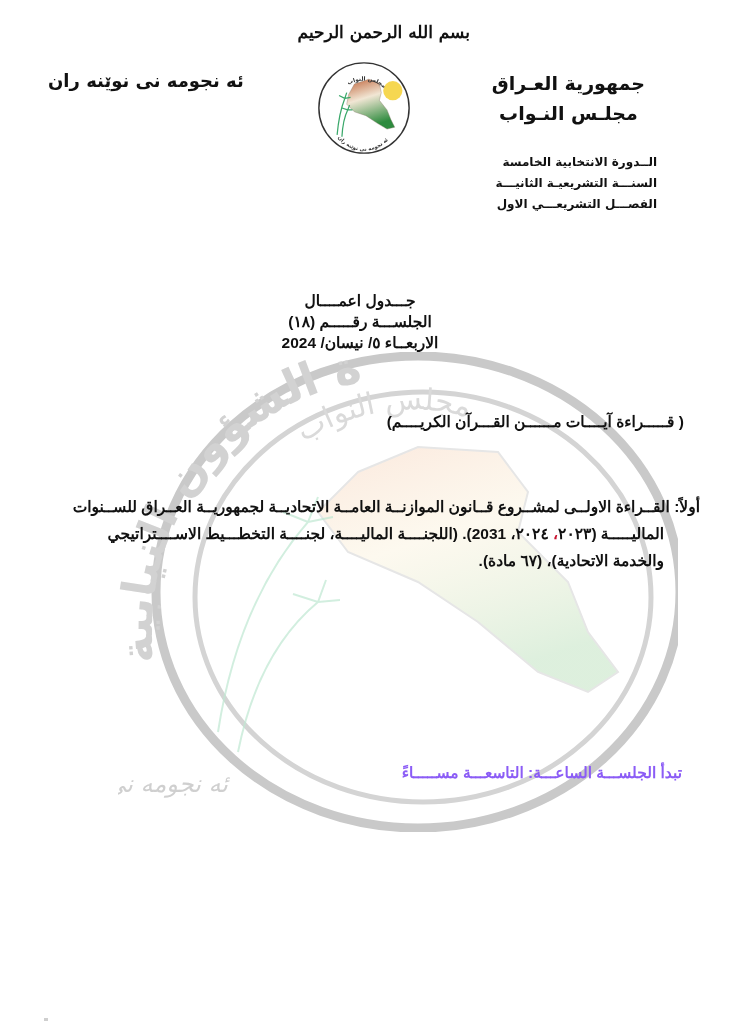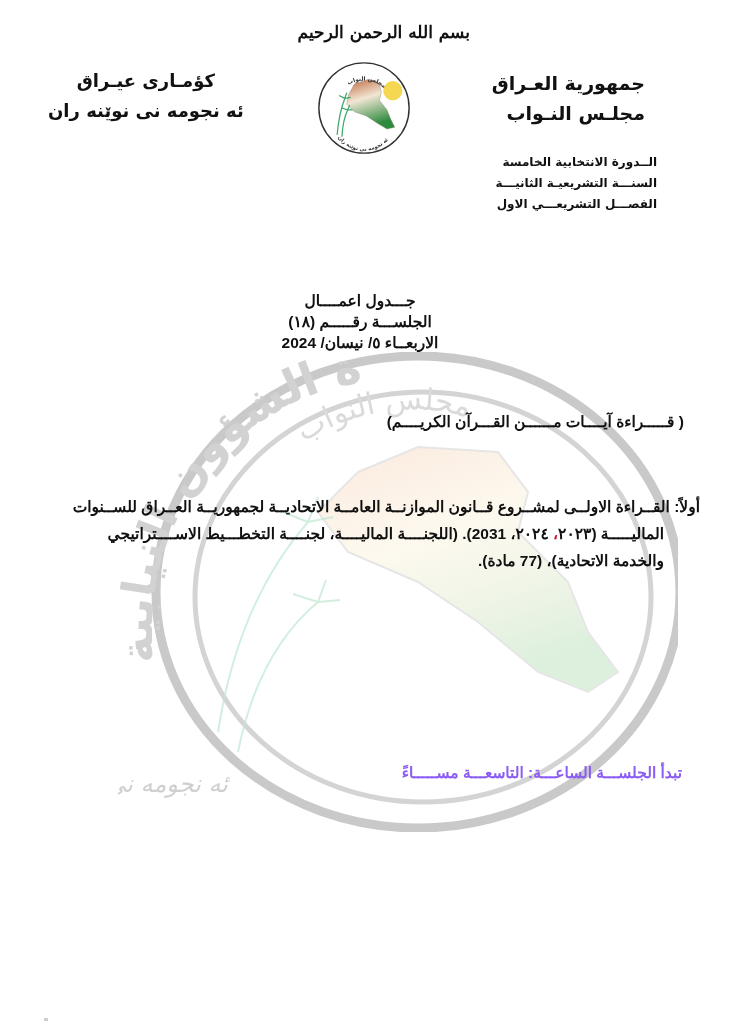--- a/index.html
+++ b/index.html
@@ -35,21 +35,21 @@
       width: 200px;
       font-family: "DejaVu Serif", "Liberation Serif", serif;
       font-size: 17px;
       font-weight: bold;
       letter-spacing: 0px;
     }
 
     .header-right {
       right: 95px;
       top: 68px;
-      text-align: right;
+      text-align: center;
       font-size: 19px;
       font-weight: bold;
       line-height: 30px;
     }
     .header-left {
       left: 48px;
       top: 66px;
       text-align: center;
       font-size: 18px;
       font-weight: bold;
@@ -163,21 +163,20 @@
 </svg>
 
 <div class="abs basmala rtl">بسم الله الرحمن الرحيم</div>
 
 <div class="abs header-right rtl">
   <div>جمهورية العـراق</div>
   <div>مجلـس النـواب</div>
 </div>
 
 <div class="abs header-left rtl">
-  <div>كؤمـاری عیـراق</div>
   <div>ئه نجومه نى نوێنه ران</div>
 </div>
 
 <svg class="abs logo" viewBox="0 0 100 100" xmlns="http://www.w3.org/2000/svg">
   <defs>
     <linearGradient id="logoMap" x1="0" y1="0" x2="0.3" y2="1">
       <stop offset="0%" stop-color="#c0643a"></stop>
       <stop offset="45%" stop-color="#f1e6d4"></stop>
       <stop offset="100%" stop-color="#2e8b3e"></stop>
     </linearGradient>
@@ -211,18 +210,18 @@
   <div>جـــدول اعمــــال</div>
   <div>الجلســـة رقـــــم (١٨)</div>
   <div>الاربعــاء ٥/ نيسان/ 2024</div>
 </div>
 
 <div class="abs quran rtl">( قـــــراءة آيــــات مــــــن القـــرآن الكريــــم)</div>
 
 <div class="abs item-first" dir="rtl">
   <span class="line">أولاً: القــراءة الاولــى لمشــروع قــانون الموازنــة العامــة الاتحاديــة لجمهوريــة العــراق للســنوات</span>
   <span class="line indent"><span>الماليـــــة (٢٠٢٣</span><span class="red-comma">،</span><span> ٢٠٢٤، 2031). (اللجنــــة الماليــــة، لجنــــة التخطـــيط الاســــتراتيجي</span></span>
-  <span class="line indent">والخدمة الاتحادية)، (77 مادة).</span>
+  <span class="line indent">والخدمة الاتحادية)، (٦٧ مادة).</span>
 </div>
 
 <div class="abs start-time rtl">تبدأ الجلســـة الساعـــة: التاسعـــة مســـــاءً</div>
 
 <div class="abs bottom-mark"></div>
 
 </body></html>

